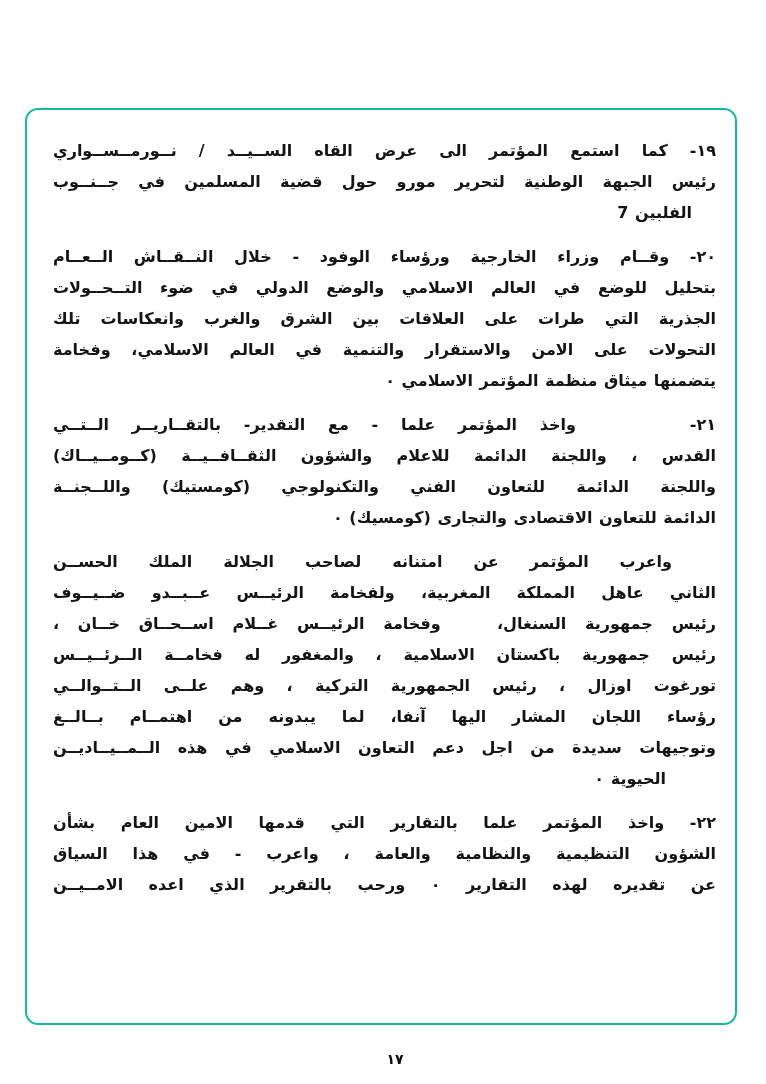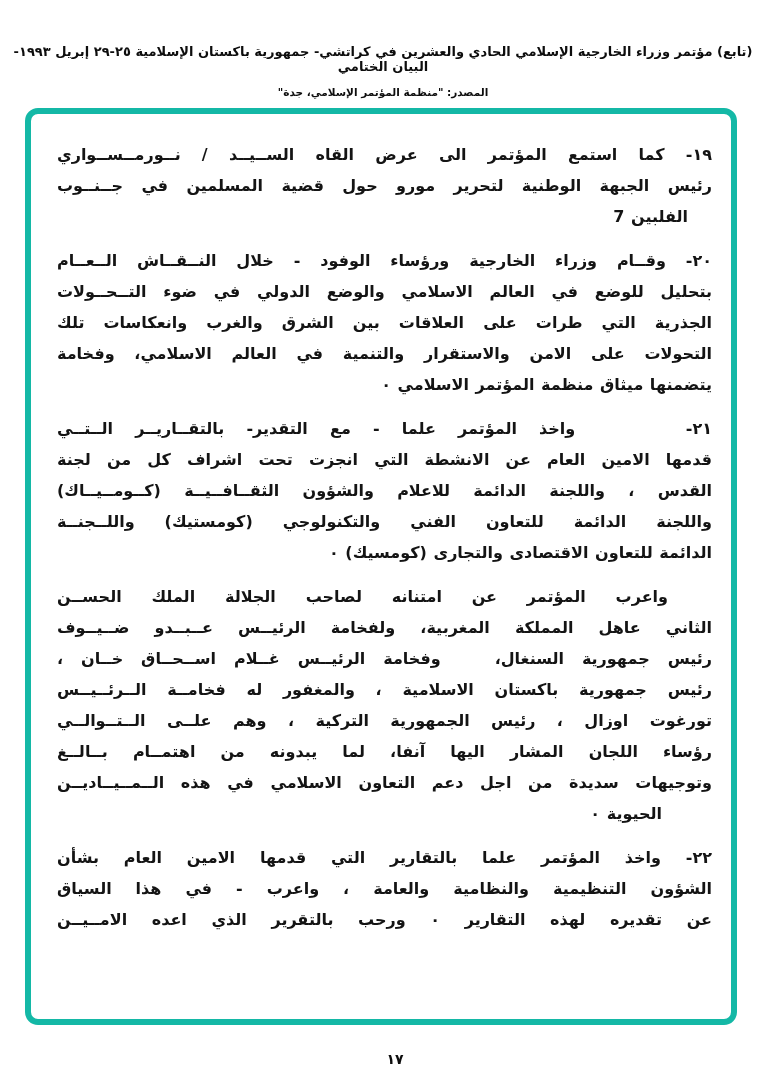--- a/index.html
+++ b/index.html
@@ -15,21 +15,21 @@
 
   
   .header { position: absolute; top: 44px; left: 0; width: 766px; direction: rtl; text-align: center; }
   .header-title { font-size: 13px; font-weight: 700; letter-spacing: 0; color: #0d0d0d; }
   .header-source { font-size: 10.5px; font-weight: 700; margin-top: 12px; color: #0d0d0d; }
 
   
   .frame {
     position: absolute; left: 25px; top: 108px;
     width: 712px; height: 917px;
-    border: 6px solid #14b8a6;
+    border: 2px solid #14b8a6;
     border-radius: 13px;
     padding: 25px 19px 0 26px;
     background: #ffffff;
   }
 
   .para { direction: rtl; margin-bottom: 13px; }
   .line {
     direction: rtl;
     font-size: 16px; font-weight: 700;
     line-height: 31px;
@@ -45,44 +45,39 @@
 
   
   .footer { position: absolute; bottom: 16px; left: 0; width: 766px; text-align: center; padding-left: 24px; }
   .page-num { font-size: 14px; font-weight: 700; color: #0d0d0d; }
 </style>
 </head>
 <body>
 
 <div class="page">
 
-  <div class="header">
-    <div class="header-title">(تابع) مؤتمر وزراء الخارجية الإسلامي الحادي والعشرين في كراتشي- جمهورية باكستان الإسلامية ٢٥-٢٩ إبريل ١٩٩٣- البيان الختامي</div>
-    <div class="header-source">المصدر: "منظمة المؤتمر الإسلامي، جدة"</div>
-  </div>
 
   <div class="frame">
 
     <div class="para">
       <div class="line">١٩- كما استمع المؤتمر الى عرض القاه الســيــد / نــورمــســواري</div>
       <div class="line">رئيس الجبهة الوطنية لتحرير مورو حول قضية المسلمين في جــنــوب</div>
       <div class="line end ind-b">الفلبين 7</div>
     </div>
 
     <div class="para">
       <div class="line">٢٠- وقــام وزراء الخارجية ورؤساء الوفود - خلال النــقــاش الــعــام</div>
       <div class="line">بتحليل للوضع في العالم الاسلامي والوضع الدولي في ضوء التــحــولات</div>
       <div class="line">الجذرية التي طرات على العلاقات بين الشرق والغرب وانعكاسات تلك</div>
       <div class="line">التحولات على الامن والاستقرار والتنمية في العالم الاسلامي، وفخامة</div>
       <div class="line end">يتضمنها ميثاق منظمة المؤتمر الاسلامي ٠</div>
     </div>
 
     <div class="para">
       <div class="line">٢١-&nbsp;&nbsp;&nbsp;&nbsp;&nbsp;واخذ المؤتمر علما - مع التقدير- بالتقــاريــر الــتــي</div>
-      <div class="line">قدمها الامين العام عن الانشطة التي انجزت تحت اشراف كل من لجنة</div>
       <div class="line">القدس ، واللجنة الدائمة للاعلام والشؤون الثقــافــيــة (كــومــيــاك)</div>
       <div class="line">واللجنة الدائمة للتعاون الفني والتكنولوجي (كومستيك) واللــجنــة</div>
       <div class="line end">الدائمة للتعاون الاقتصادى والتجارى (كومسيك) ٠</div>
     </div>
 
     <div class="para">
       <div class="line ind-a">واعرب المؤتمر عن امتنانه لصاحب الجلالة الملك الحســن</div>
       <div class="line">الثاني عاهل المملكة المغربية، ولفخامة الرئيــس عــبــدو ضــيــوف</div>
       <div class="line">رئيس جمهورية السنغال، &nbsp;&nbsp;وفخامة الرئيــس غــلام اســحــاق خــان ،</div>
       <div class="line">رئيس جمهورية باكستان الاسلامية ، والمغفور له فخامــة الــرئــيــس</div>

